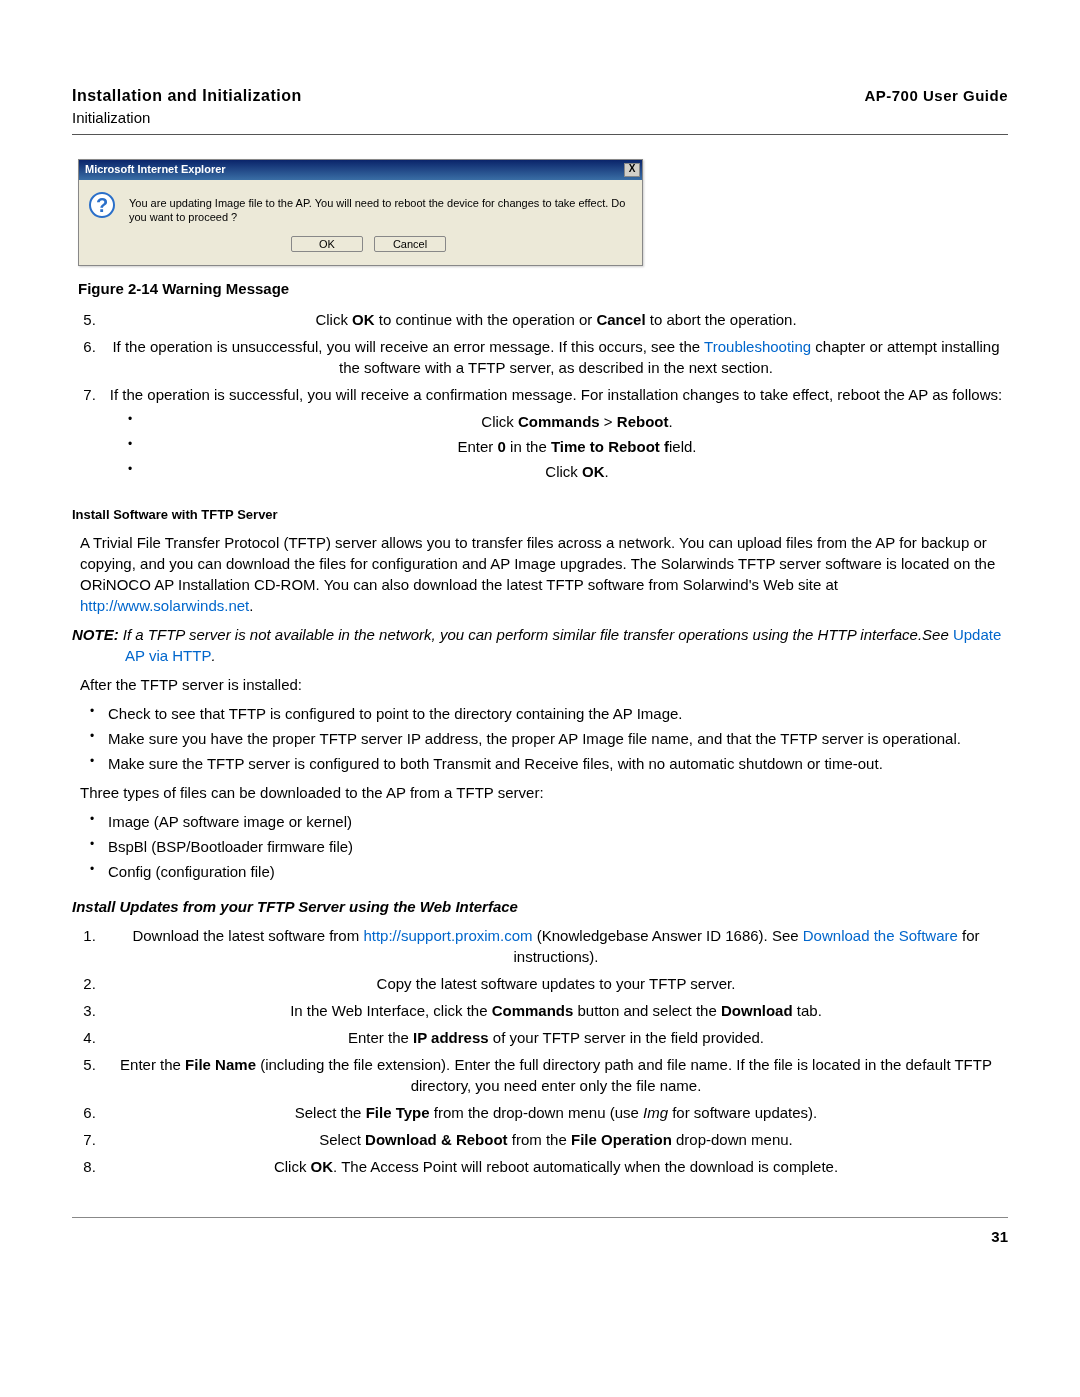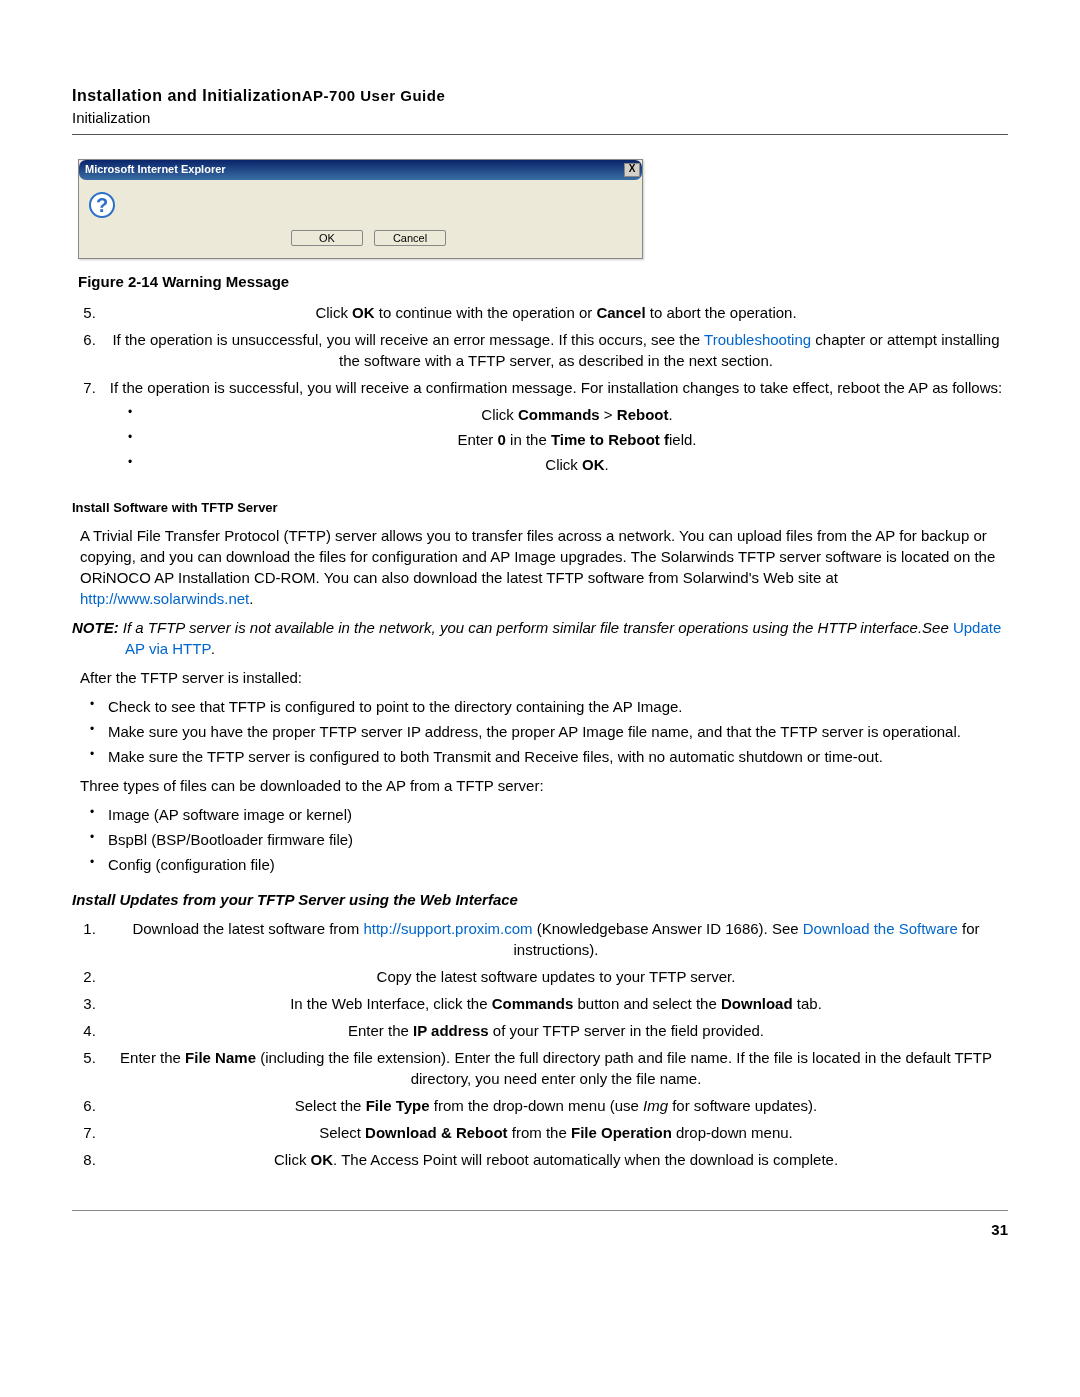--- a/index.html
+++ b/index.html
@@ -6,21 +6,21 @@
   body {
     font-family: Arial, Helvetica, sans-serif;
     font-size: 15px;
     color: #000;
     background: #fff;
     width: 1080px;
     min-height: 1397px;
     padding: 85px 72px 40px 72px;
     line-height: 1.4;
   }
-  .header { display: flex; align-items: flex-start; margin-bottom: 4px; }
+  .header { display: flex; justify-content: space-between; align-items: flex-start; margin-bottom: 4px; }
   .header-left .title { font-weight: bold; font-size: 16px; letter-spacing: 0.5px; }
   .header-left .subtitle { font-size: 15px; color: #000; }
   .header-right { font-weight: bold; font-size: 15px; letter-spacing: 0.5px; }
   .hr-top { border: none; border-top: 1px solid #555; margin-top: 6px; margin-bottom: 24px; }
 
   
   .dialog {
     width: 565px;
     margin-left: 6px;
     border: 1px solid #888;
@@ -30,21 +30,20 @@
   }
   .dialog-titlebar {
     background: linear-gradient(to bottom, #0a246a, #3a6ea5);
     color: #fff;
     font-weight: bold;
     padding: 2px 2px 2px 6px;
     display: flex;
     justify-content: space-between;
     align-items: center;
     font-size: 11px;
-    border-radius: 7px;
   }
   .dialog-close {
     background: #d4d0c8;
     color: #000;
     border: 1px solid #888;
     width: 16px; height: 14px;
     font-size: 10px;
     line-height: 10px;
     text-align: center;
     font-weight: bold;
@@ -117,20 +116,21 @@
 </div>
 <hr class="hr-top">
 
 <div class="dialog">
   <div class="dialog-titlebar">
     <span>Microsoft Internet Explorer</span>
     <span class="dialog-close">X</span>
   </div>
   <div class="dialog-body">
     <div class="dialog-icon">?</div>
+    <div class="dialog-msg">You are updating Image file to the AP. You will need to reboot the device for changes to take effect. Do you want to proceed ?</div>
   </div>
   <div class="dialog-buttons">
     <button>OK</button>
     <button>Cancel</button>
   </div>
 </div>
 
 <div class="fig-caption">Figure 2-14 Warning Message</div>
 
 <ol class="main" start="5">

